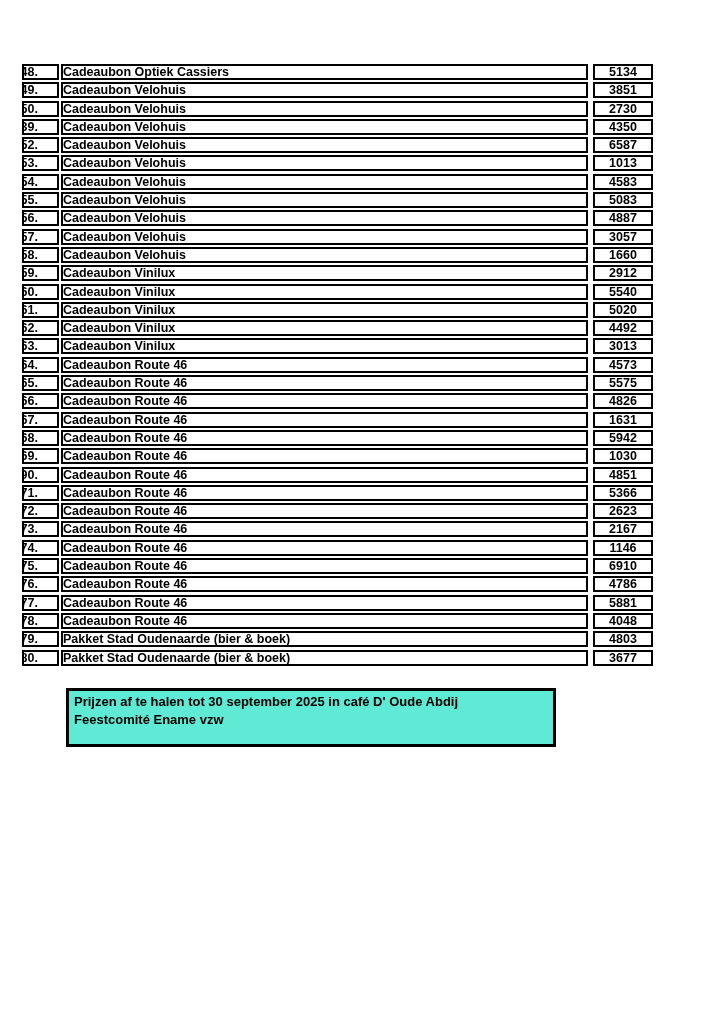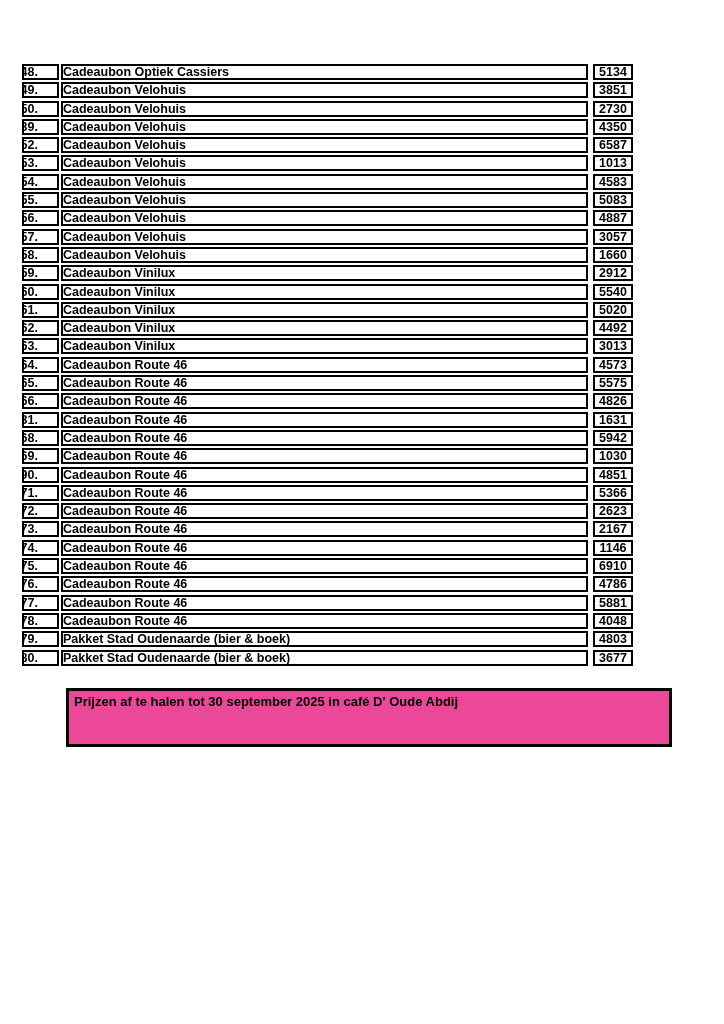--- a/index.html
+++ b/index.html
@@ -47,32 +47,32 @@
     width: 37px;
     justify-content: flex-end;
     padding-right: 19px;
   }
   .cell-desc {
     width: 527px;
     margin-left: 2px;
     margin-right: 5px;
   }
   .cell-num {
-    width: 40px;
+    width: 60px;
     justify-content: center;
   }
   .note-box {
     position: absolute;
     left: 66px;
     top: 688px;
-    width: 606px;
+    width: 490px;
     height: 59px;
     box-sizing: border-box;
     border: 3px solid #000000;
-    background: #ec4899;
+    background: #5eead4;
     padding: 2px 4px 0 5px;
   }
   .note-line {
     font-size: 13px;
     line-height: 17.5px;
     white-space: nowrap;
   }
 </style>
 </head>
 <body>
@@ -188,21 +188,21 @@
       <div class="cell cell-num">5575</div>
     </div>
 
     <div class="row">
       <div class="cell cell-idx">66.</div>
       <div class="cell cell-desc">Cadeaubon Route 46</div>
       <div class="cell cell-num">4826</div>
     </div>
 
     <div class="row">
-      <div class="cell cell-idx">31.</div>
+      <div class="cell cell-idx">67.</div>
       <div class="cell cell-desc">Cadeaubon Route 46</div>
       <div class="cell cell-num">1631</div>
     </div>
 
     <div class="row">
       <div class="cell cell-idx">68.</div>
       <div class="cell cell-desc">Cadeaubon Route 46</div>
       <div class="cell cell-num">5942</div>
     </div>
 
@@ -274,15 +274,16 @@
 
     <div class="row">
       <div class="cell cell-idx">80.</div>
       <div class="cell cell-desc">Pakket Stad Oudenaarde (bier &amp; boek)</div>
       <div class="cell cell-num">3677</div>
     </div>
   </div>
 
   <div class="note-box">
     <div class="note-line">Prijzen af te halen tot 30 september 2025 in café D' Oude Abdij</div>
+    <div class="note-line">Feestcomité Ename vzw</div>
   </div>
 
 </div>
 
 </body></html>

